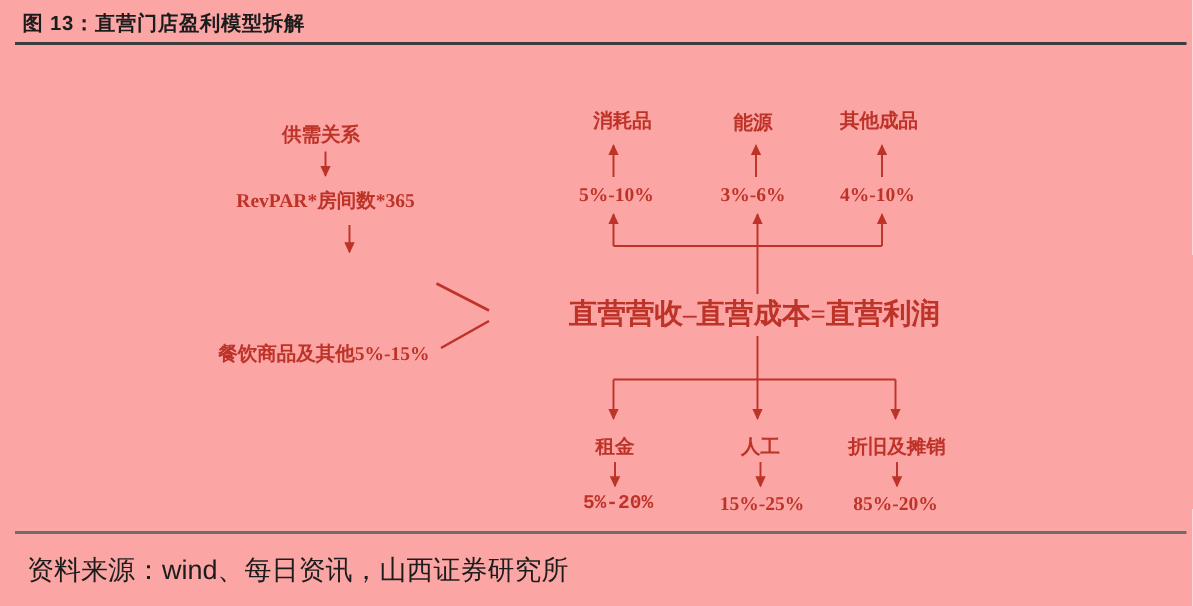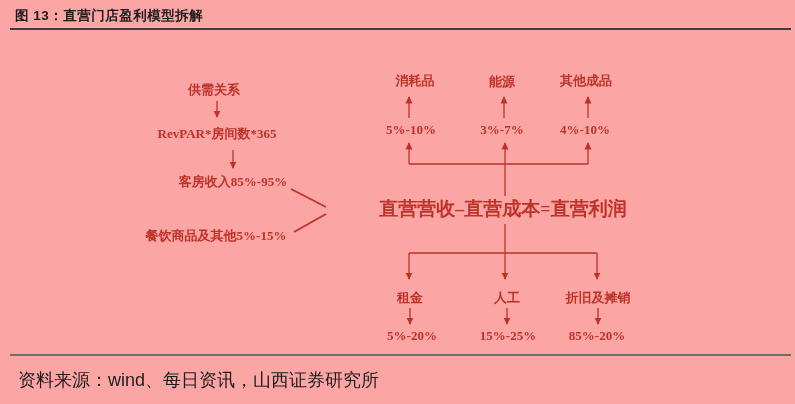--- a/index.html
+++ b/index.html
@@ -50,42 +50,41 @@
 
 <div class="page">
 
   <div class="fig-title">图 13：直营门店盈利模型拆解</div>
   <div class="rule top"></div>
 
   <div class="diagram">
 
     <span class="node" style="left:214px;top:50px;">供需关系</span>
     <span class="node" style="left:217px;top:94px;">RevPAR*房间数*365</span>
-    <span class="node" style="left:233px;top:142px;">客房收入85%-95%</span>
     <span class="node" style="left:216px;top:196px;">餐饮商品及其他5%-15%</span>
 
     <div class="formula">
       <span>直营营收</span>
       <span class="op">–</span>
       <span>直营成本</span>
       <span class="op">=</span>
       <span>直营利润</span>
     </div>
 
     <span class="node" style="left:415px;top:41px;">消耗品</span>
     <span class="node" style="left:502px;top:42px;">能源</span>
     <span class="node" style="left:586px;top:41px;">其他成品</span>
     <span class="node value" style="left:411px;top:90px;">5%-10%</span>
-    <span class="node value" style="left:502px;top:90px;">3%-7%</span>
+    <span class="node value" style="left:502px;top:90px;">3%-6%</span>
     <span class="node value" style="left:585px;top:90px;">4%-10%</span>
 
     <span class="node" style="left:410px;top:258px;">租金</span>
     <span class="node" style="left:507px;top:258px;">人工</span>
     <span class="node" style="left:598px;top:258px;text-align:center;">折旧及摊销</span>
-    <span class="node value" style="left:412px;top:296px;">5%-20%</span>
+    <span class="node value" style="left:412px;top:296px;font-family:Liberation Mono, monospace;">5%-20%</span>
     <span class="node value" style="left:508px;top:296px;">15%-25%</span>
     <span class="node value" style="left:597px;top:296px;">85%-20%</span>
 
     <svg width="795" height="322" viewBox="0 0 795 322">
       <defs>
         <marker id="ah" markerUnits="userSpaceOnUse" markerWidth="9" markerHeight="9" refX="6.5" refY="4.5" orient="auto">
           <path d="M0,1 L7.5,4.5 L0,8 z" fill="#bd3328"></path>
         </marker>
       </defs>
       <g stroke="#bd3328" stroke-width="1.3" fill="none">

